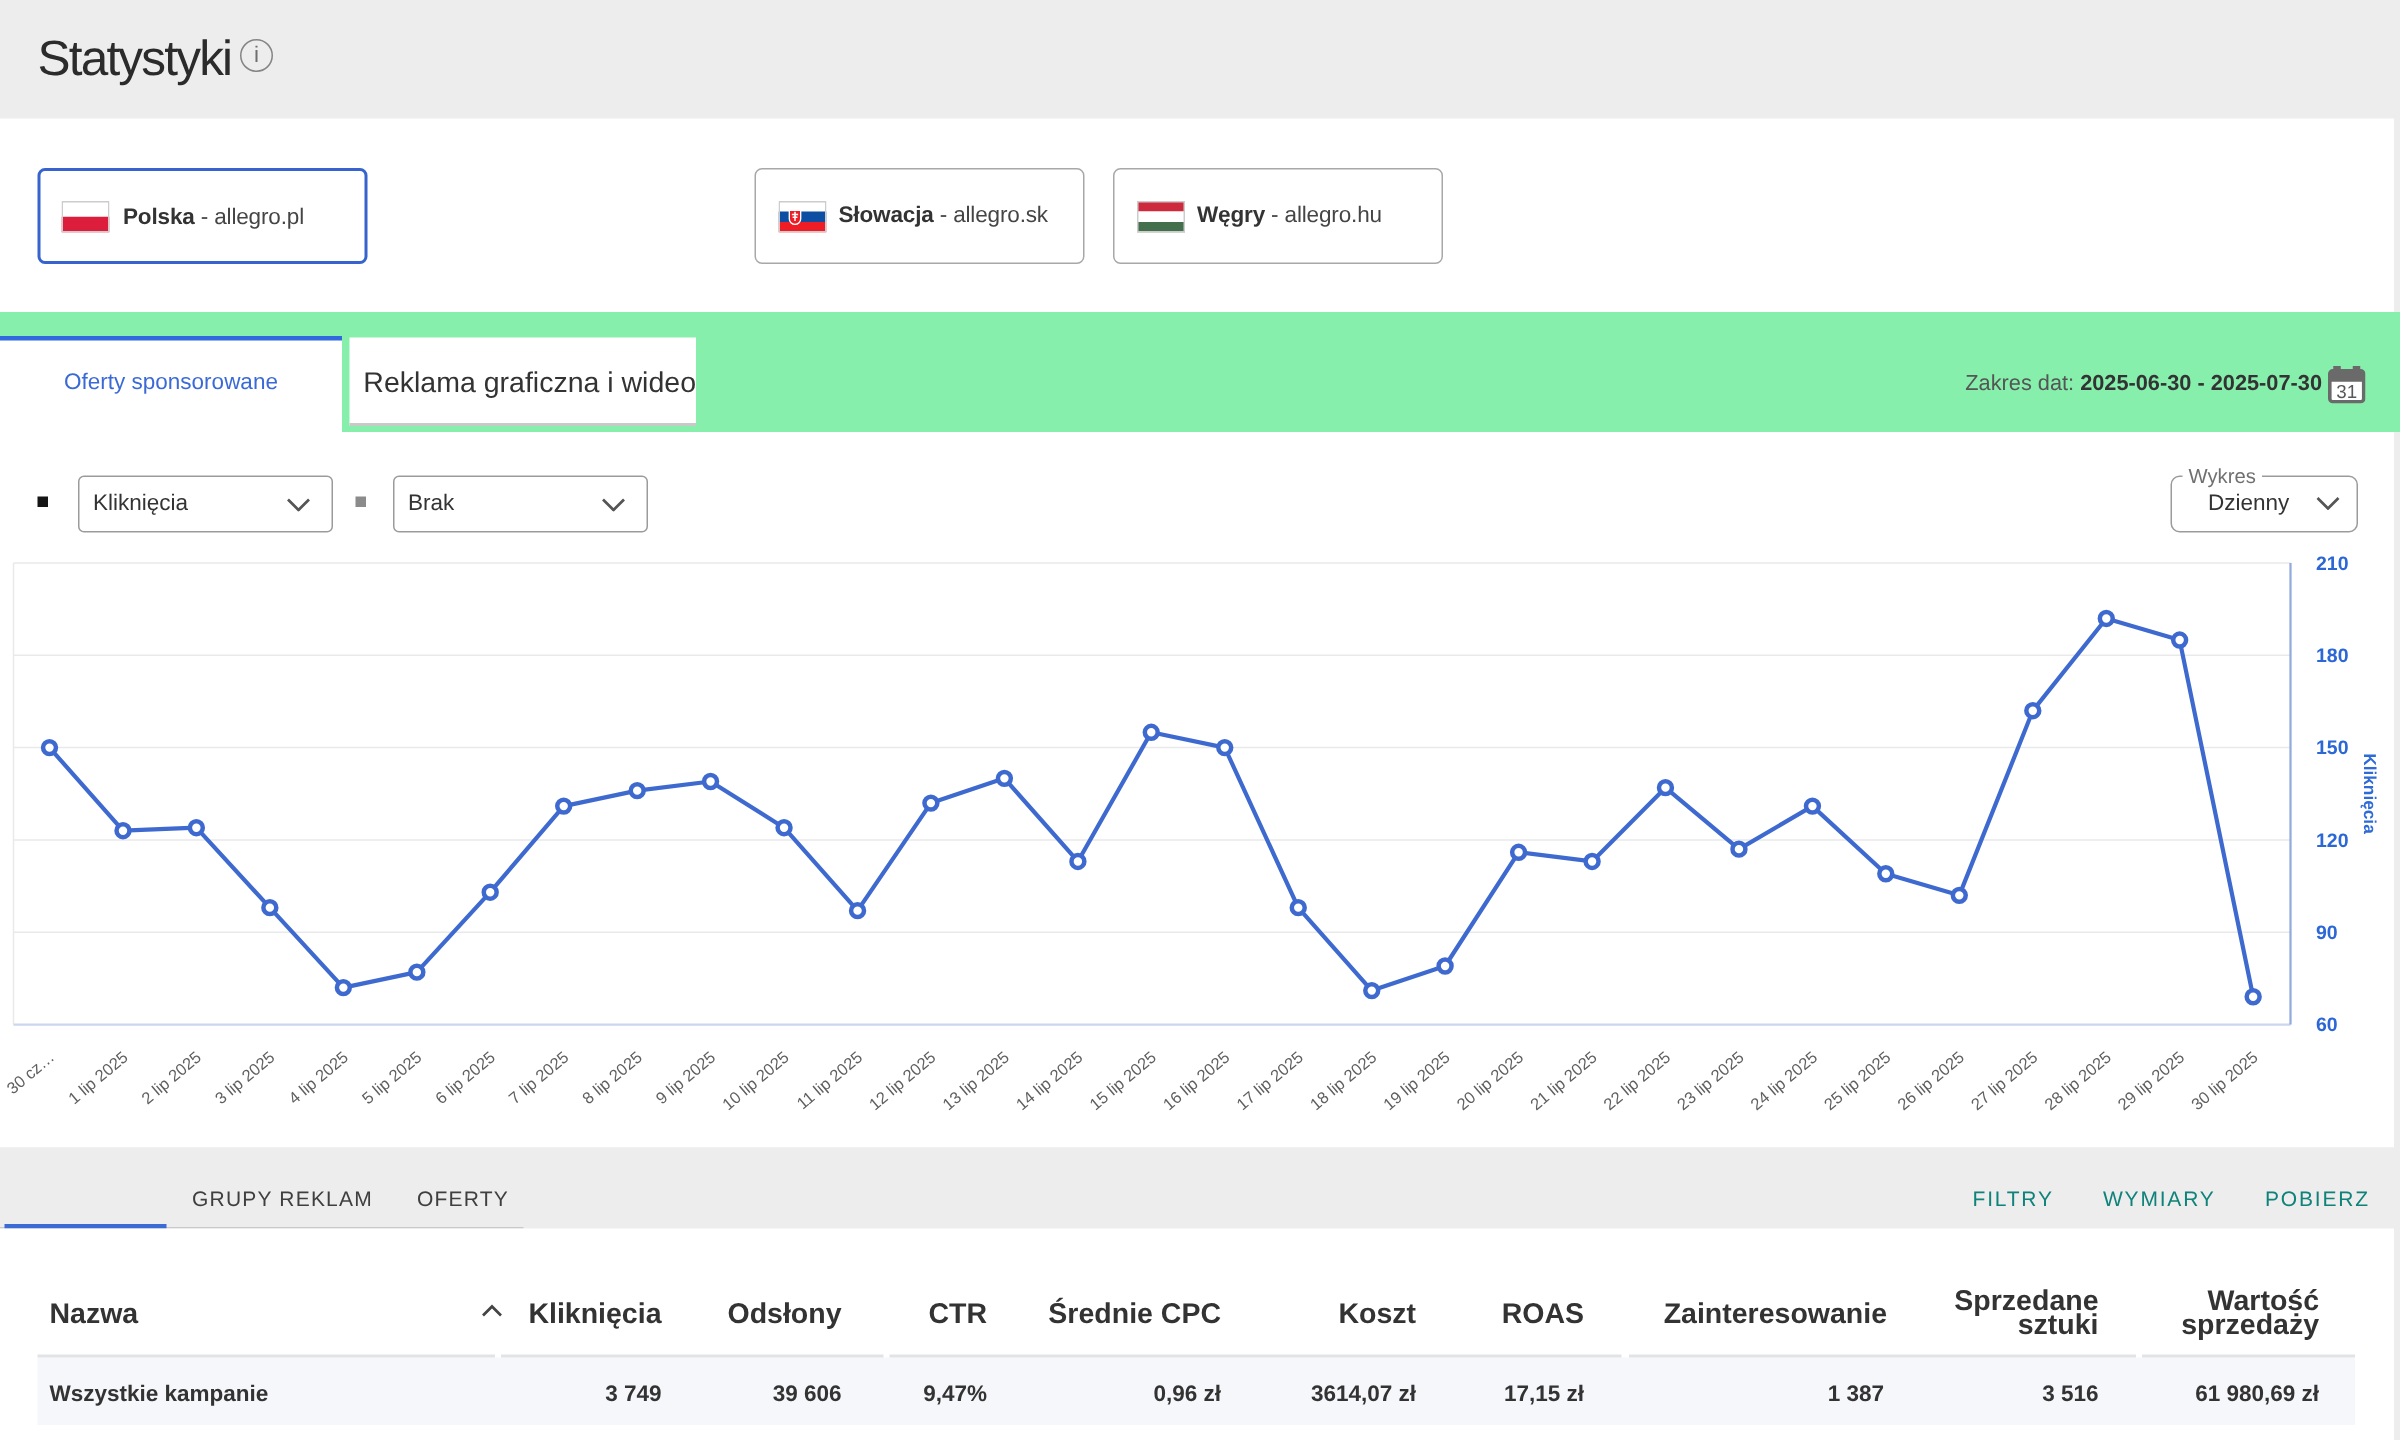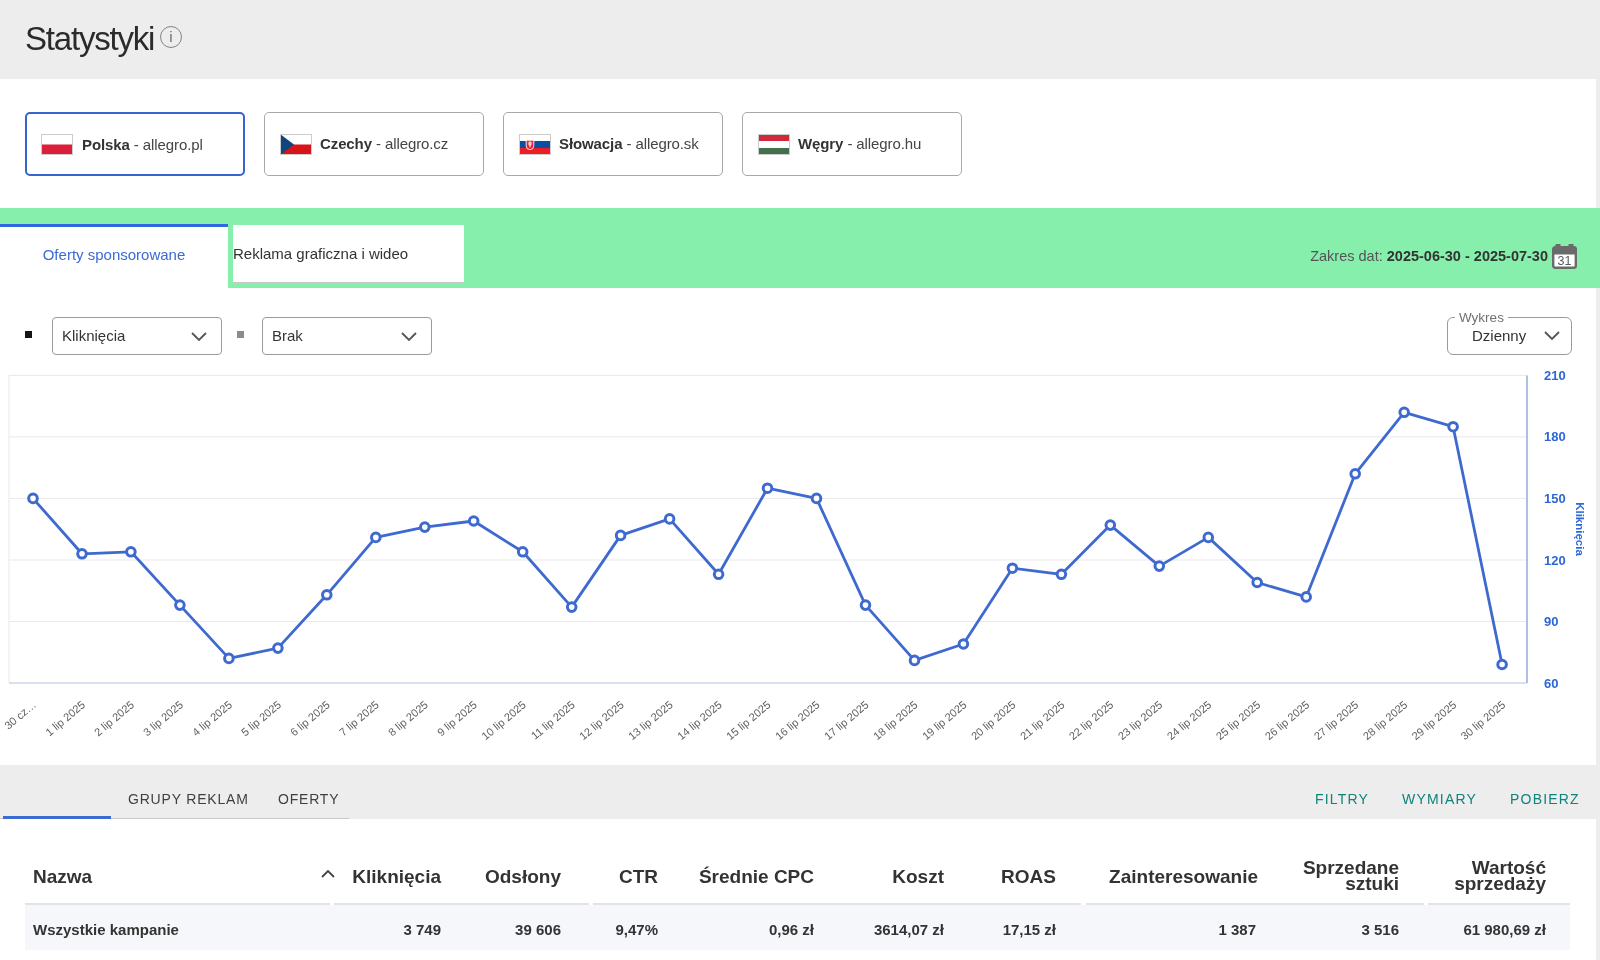--- a/index.html
+++ b/index.html
@@ -18,21 +18,21 @@
 .cbtn .flag { position:absolute; left:15px; top:21px; width:32px; height:21px; }
 .cbtn.sel .flag { left:14px; top:20px; }
 .cbtn .lbl { position:absolute; left:55px; top:0; height:62px; line-height:62px; font-size:15px; letter-spacing:-0.1px; color:#454545; white-space:nowrap; }
 .cbtn .lbl b { color:#333; }
 
 
 .tabstrip { left:0; top:208px; width:1600px; height:80px; background:#86efac; }
 .tab1 { position:absolute; left:0; top:16px; width:228px; height:64px; background:#fff; border-top:3px solid #3168e0; }
 .tab1 span { display:block; text-align:center; margin-top:19px; font-size:15px; color:#3b6ad6; }
 .tab2 { position:absolute; left:233px; top:17px; width:231px; height:59px; background:#fff; border-bottom:2px solid #c9c9c9; }
-.tab2 span { display:block; text-align:left; margin-top:20px; font-size:15px; color:#333; }
+.tab2 span { display:block; text-align:right; margin-top:20px; font-size:19px; color:#333; }
 .zakres { position:absolute; right:52px; top:40px; font-size:14.5px; color:#555; }
 .zakres b { color:#333; }
 .calicon { position:absolute; right:23px; top:36px; }
 
 
 .content { left:0; top:288px; width:1596px; height:477px; background:#fff; }
 
 
 .sq1 { left:25px; top:331px; width:7px; height:7px; background:#151515; }
 .sq2 { left:237px; top:331px; width:7px; height:7px; background:#8b8b8b; }
@@ -70,29 +70,20 @@
   <div class="abs infoi">i</div>
 
   <div class="abs band1">
     <div class="cbtn sel" style="left:25px;">
       <svg class="flag" viewBox="0 0 32 21">
           <rect width="32" height="21" fill="#fff"></rect>
           <rect y="10.5" width="32" height="10.5" fill="#dc1e3c"></rect>
           <rect x="0.5" y="0.5" width="31" height="20" fill="none" stroke="#cccccc" stroke-width="1"></rect>
         </svg>
       <span class="lbl"><b>Polska</b> - allegro.pl</span>
-    </div>
-    <div class="cbtn" style="left:264px;">
-      <svg class="flag" viewBox="0 0 32 21">
-          <rect width="32" height="10.5" fill="#fff"></rect>
-          <rect y="10.5" width="32" height="10.5" fill="#d7141a"></rect>
-          <path d="M0,0 L14,10.5 L0,21 Z" fill="#11457e"></path>
-          <rect x="0.5" y="0.5" width="31" height="20" fill="none" stroke="#cccccc" stroke-width="1"></rect>
-        </svg>
-      <span class="lbl"><b>Czechy</b> - allegro.cz</span>
     </div>
     <div class="cbtn" style="left:503px;">
       <svg class="flag" viewBox="0 0 32 21">
           <rect width="32" height="7" fill="#fff"></rect>
           <rect y="7" width="32" height="7" fill="#0b4ea2"></rect>
           <rect y="14" width="32" height="7" fill="#ee1c25"></rect>
           <path d="M7.2,6.2 h7.6 v5.6 a3.8,3.8 0 0 1 -3.8,3.8 a3.8,3.8 0 0 1 -3.8,-3.8 Z" fill="#ee1c25" stroke="#fff" stroke-width="0.9"></path>
           <path d="M11,7.2 v6.2 M8.9,9 h4.2 M9.4,10.8 h3.2" stroke="#fff" stroke-width="1" fill="none"></path>
           <rect x="0.5" y="0.5" width="31" height="20" fill="none" stroke="#cccccc" stroke-width="1"></rect>
         </svg>

